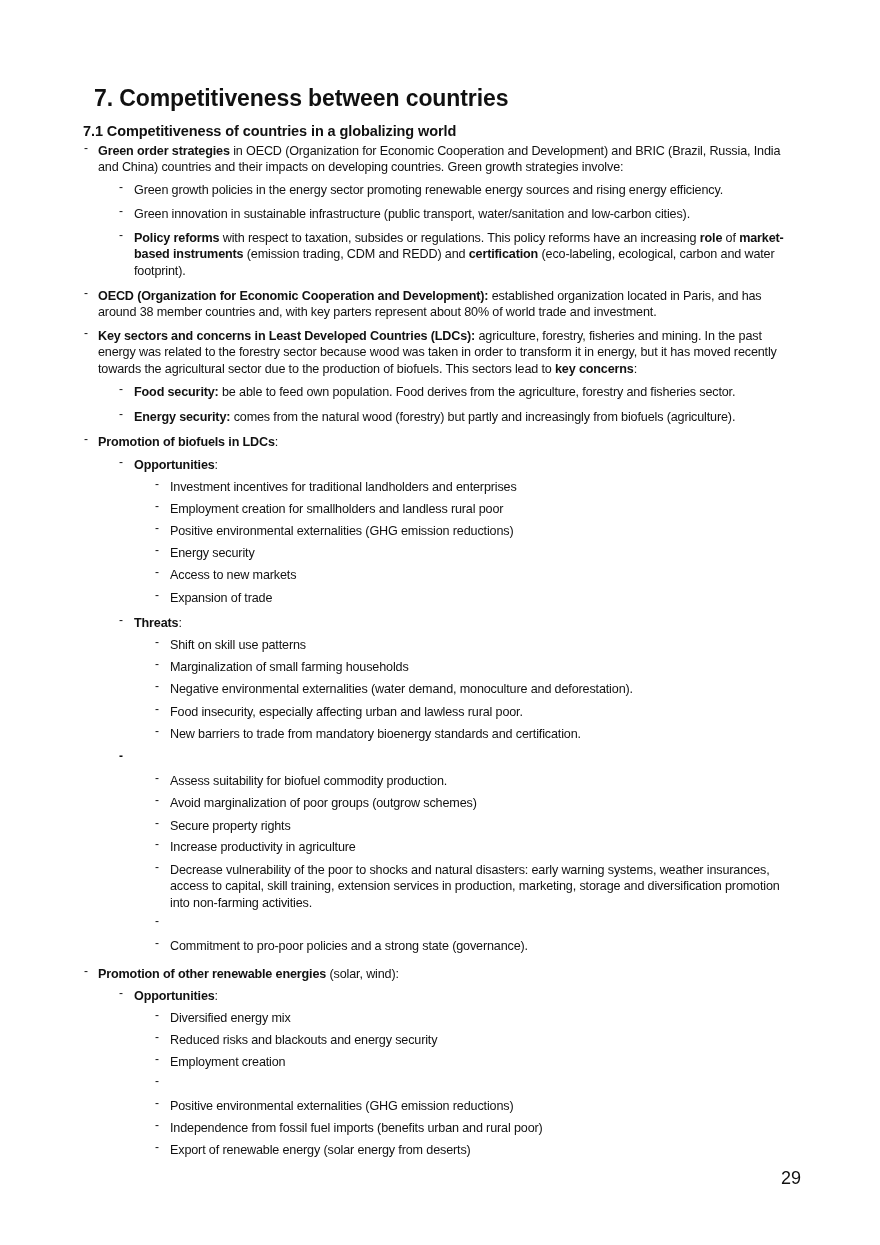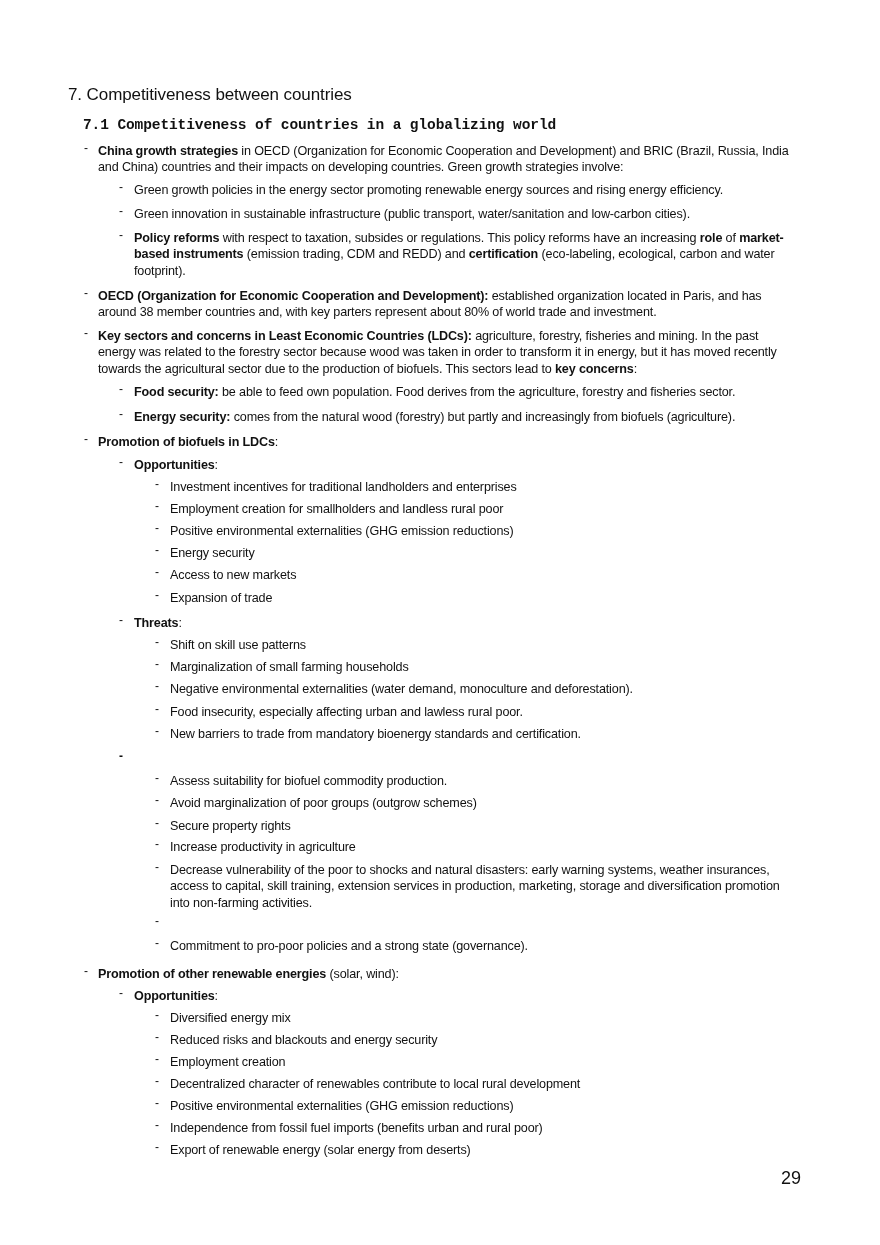--- a/index.html
+++ b/index.html
@@ -1,20 +1,20 @@
 <!DOCTYPE html>
 <html><head>
   <meta charset="utf-8">
   <style>
     html, body { margin: 0; padding: 0; background: #ffffff; }
     body { width: 880px; height: 1245px; position: relative; overflow: hidden;
            font-family: "Liberation Sans", sans-serif; color: #111111; }
     .page { position: absolute; left: 0; top: 0; width: 880px; height: 1245px; }
-    .h1 { position: absolute; left: 68px; top: 85px; font-size: 17px; font-weight: normal; letter-spacing: -0.1px; }
-    .h2 { position: absolute; left: 83px; top: 117px; font-size: 14.5px; font-weight: bold; letter-spacing: -0.1px; font-family: Liberation Mono, monospace; }
+    .h1 { position: absolute; left: 94px; top: 85px; font-size: 23px; font-weight: bold; letter-spacing: -0.1px; }
+    .h2 { position: absolute; left: 83px; top: 123px; font-size: 14.5px; font-weight: bold; letter-spacing: -0.1px; }
     .item { position: absolute; font-size: 12.6px; line-height: 16.4px; letter-spacing: -0.15px; }
     .item .dash { position: absolute; top: -3px; font-size: 12px; }
     .l1 { left: 98px; width: 700px; }
     .l1 .dash { left: -14px; }
     .l2 { left: 134px; width: 664px; }
     .l2 .dash { left: -15px; }
     .l3 { left: 170px; width: 625px; }
     .l3 .dash { left: -15px; }
     b { font-weight: bold; }
     .pagenum { position: absolute; left: 781px; top: 1168px; font-size: 18px; }
@@ -22,21 +22,21 @@
 </head>
 <body>
 
 <div class="page">
 
   <div class="h1">7. Competitiveness between countries</div>
   <div class="h2">7.1 Competitiveness of countries in a globalizing world</div>
 
   <div class="item l1" style="top:143px;">
     <span class="dash">-</span>
-    <b>China growth strategies</b><span> in OECD (Organization for Economic Cooperation and Development) and BRIC (Brazil, Russia, India and China) countries and their impacts on developing countries. Green growth strategies involve:</span>
+    <b>Green order strategies</b><span> in OECD (Organization for Economic Cooperation and Development) and BRIC (Brazil, Russia, India and China) countries and their impacts on developing countries. Green growth strategies involve:</span>
   </div>
   <div class="item l2" style="top:182px;">
     <span class="dash">-</span>
     <span>Green growth policies in the energy sector promoting renewable energy sources and rising energy efficiency.</span>
   </div>
   <div class="item l2" style="top:206px;">
     <span class="dash">-</span>
     <span>Green innovation in sustainable infrastructure (public transport, water/sanitation and low-carbon cities).</span>
   </div>
   <div class="item l2" style="top:230px;">
@@ -44,21 +44,21 @@
     <b>Policy reforms</b><span> with respect to taxation, subsides or regulations. This policy reforms have an increasing </span><b>role</b><span> of </span><b>market-based instruments</b><span> (emission trading, CDM and REDD) and </span><b>certification</b><span> (eco-labeling, ecological, carbon and water footprint).</span>
   </div>
 
   <div class="item l1" style="top:288px;">
     <span class="dash">-</span>
     <b>OECD (Organization for Economic Cooperation and Development):</b><span> established organization located in Paris, and has around 38 member countries and, with key parters represent about 80% of world trade and investment.</span>
   </div>
 
   <div class="item l1" style="top:328px;">
     <span class="dash">-</span>
-    <b>Key sectors and concerns in Least Economic Countries (LDCs):</b><span> agriculture, forestry, fisheries and mining. In the past energy was related to the forestry sector because wood was taken in order to transform it in energy, but it has moved recently towards the agricultural sector due to the production of biofuels. This sectors lead to </span><b>key concerns</b><span>:</span>
+    <b>Key sectors and concerns in Least Developed Countries (LDCs):</b><span> agriculture, forestry, fisheries and mining. In the past energy was related to the forestry sector because wood was taken in order to transform it in energy, but it has moved recently towards the agricultural sector due to the production of biofuels. This sectors lead to </span><b>key concerns</b><span>:</span>
   </div>
   <div class="item l2" style="top:384px;">
     <span class="dash">-</span>
     <b>Food security:</b><span> be able to feed own population. Food derives from the agriculture, forestry and fisheries sector.</span>
   </div>
   <div class="item l2" style="top:409px;">
     <span class="dash">-</span>
     <b>Energy security:</b><span> comes from the natural wood (forestry) but partly and increasingly from biofuels (agriculture).</span>
   </div>
 
@@ -102,19 +102,19 @@
     <span class="dash">-</span>
     <b>Promotion of other renewable energies</b><span> (solar, wind):</span>
   </div>
   <div class="item l2" style="top:988px;">
     <span class="dash">-</span>
     <b>Opportunities</b><span>:</span>
   </div>
   <div class="item l3" style="top:1010px;"><span class="dash">-</span><span>Diversified energy mix</span></div>
   <div class="item l3" style="top:1032px;"><span class="dash">-</span><span>Reduced risks and blackouts and energy security</span></div>
   <div class="item l3" style="top:1054px;"><span class="dash">-</span><span>Employment creation</span></div>
-  <div class="item l3" style="top:1076px;"><span class="dash">-</span><span>Decentralized character of renewables contribute to local rural development</span></div>
+  <div class="item l3" style="top:1076px;"><span class="dash">-</span></div>
   <div class="item l3" style="top:1098px;"><span class="dash">-</span><span>Positive environmental externalities (GHG emission reductions)</span></div>
   <div class="item l3" style="top:1120px;"><span class="dash">-</span><span>Independence from fossil fuel imports (benefits urban and rural poor)</span></div>
   <div class="item l3" style="top:1142px;"><span class="dash">-</span><span>Export of renewable energy (solar energy from deserts)</span></div>
 
   <div class="pagenum">29</div>
 </div>
 
 </body></html>

